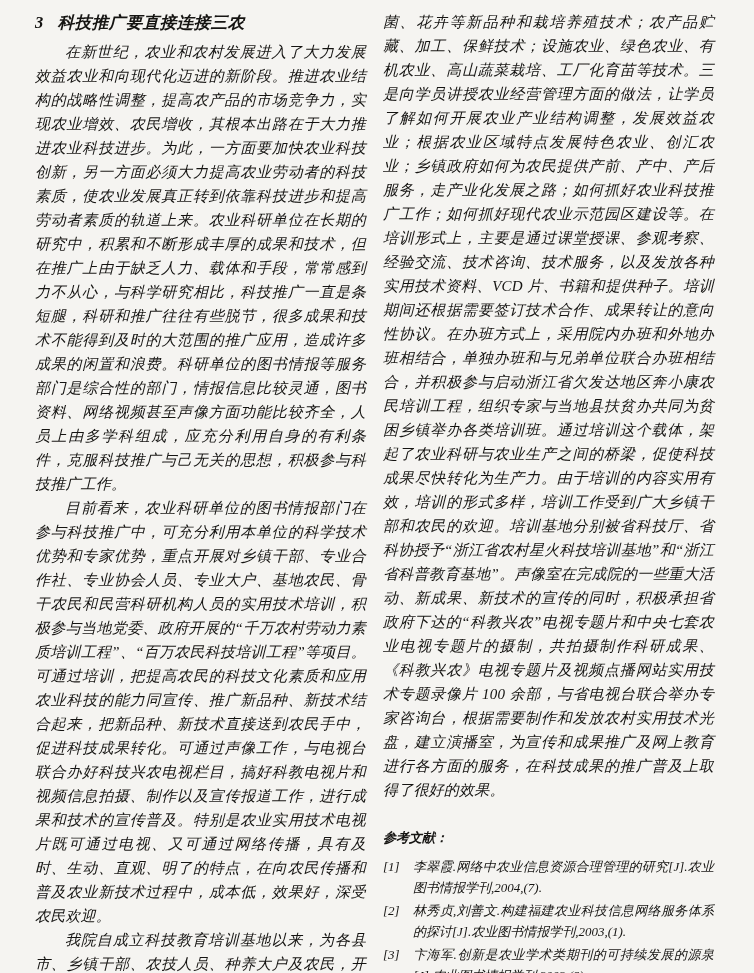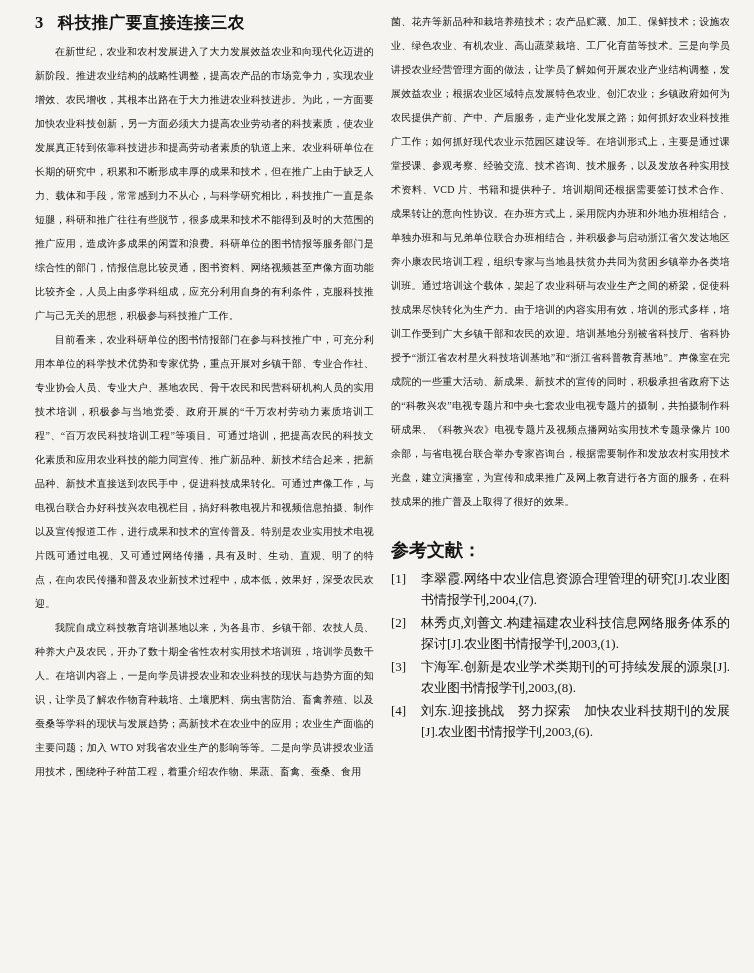--- a/index.html
+++ b/index.html
@@ -11,22 +11,23 @@
     height: 973px;
     background: #f5f4f1;
     overflow: hidden;
     font-family: "Liberation Serif", "DejaVu Serif", serif;
     color: #151412;
   }
   .page {
     box-sizing: border-box;
     width: 754px;
     height: 973px;
-    padding: 10px 16px 8px 35px;
+    padding: 10px 40px 8px 35px;
     position: relative;
+    font-style: italic;
   }
   .columns {
     display: flex;
     gap: 17px;
   }
   .col {
     width: 339px;
     box-sizing: border-box;
   }
   .section-heading {
@@ -35,33 +36,33 @@
     line-height: 26px;
     letter-spacing: 0.5px;
     margin: 0 0 4px 0;
     white-space: nowrap;
   }
   .section-heading .num {
     margin-right: 14px;
   }
   p.body-par {
     margin: 0;
-    font-size: 10px;
+    font-size: 15px;
     line-height: 24px;
     text-align: justify;
     letter-spacing: 0.2px;
   }
   p.indent { text-indent: 2em; }
   p.no-indent { text-indent: 0; }
   .references {
     margin-top: 26px;
   }
   .ref-heading {
     font-weight: bold;
-    font-size: 18px;
+    font-size: 13px;
     line-height: 20px;
     margin: 8px 0 8px 0;
   }
   .ref-item {
     display: flex;
     font-size: 13px;
     line-height: 21px;
     margin-bottom: 2px;
   }
   .ref-label {

